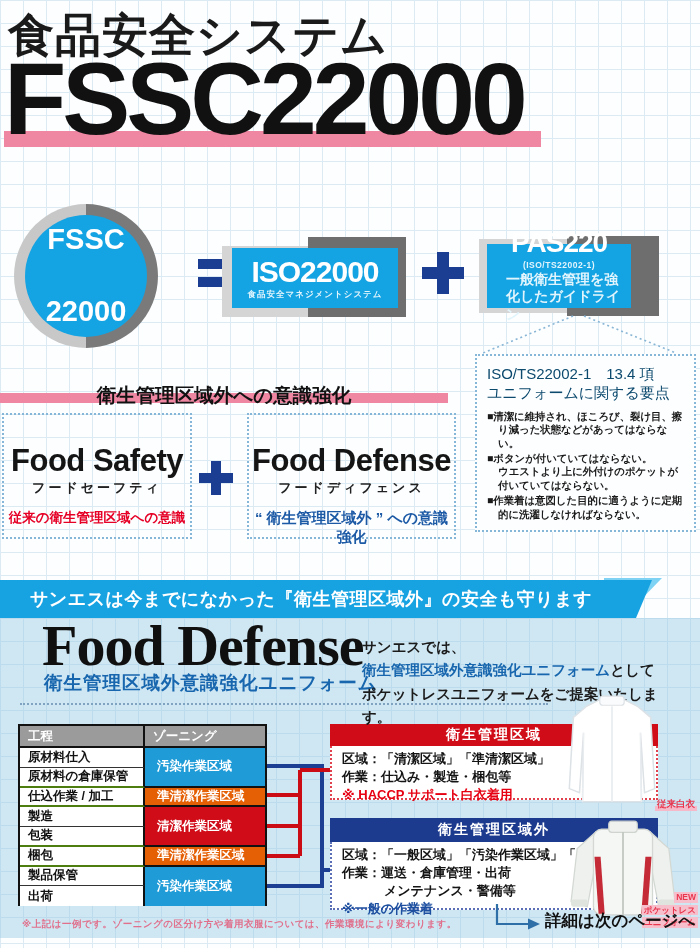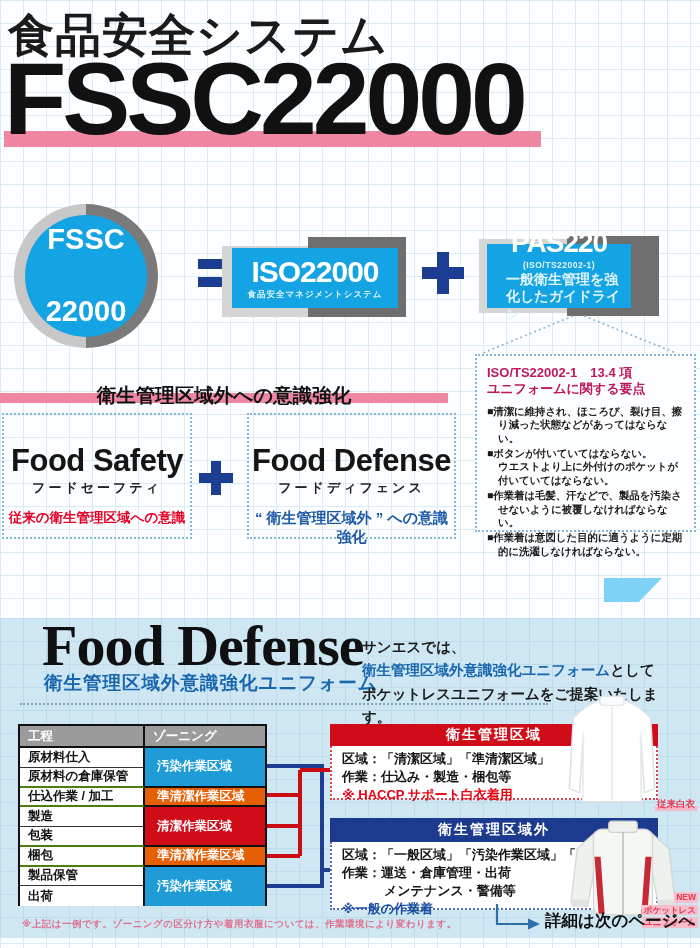--- a/index.html
+++ b/index.html
@@ -53,21 +53,21 @@
   .dotted-card{ position:absolute; border:2px dotted #86b6d8; }
   #food-safety-card{ left:2px; top:413px; width:190px; height:126px; text-align:center; padding-top:30px; }
   #food-defense-card{ left:247px; top:413px; width:209px; height:126px; text-align:center; padding-top:30px; }
   .fcard-title{ font-size:31px; font-weight:900; letter-spacing:-0.5px; color:#151515; line-height:1.0; }
   .fcard-kana{ font-size:13px; font-weight:700; letter-spacing:3px; color:#222; margin-top:3px; }
   .fcard-note-red{ font-size:13.5px; font-weight:800; color:#e60026; margin-top:12px; }
   .fcard-note-blue{ font-size:15px; font-weight:800; color:#1d5aa6; margin-top:12px; }
 
   
   #uniform-points-card{ left:475px; top:354px; width:221px; height:178px; background:#fdfeff; padding:9px 8px 0 10px; }
-  #uniform-points-card .up-title{ color:#be185d; font-weight:700; font-size:13px; line-height:1.25; }
+  #uniform-points-card .up-title{ color:#0c4a6e; font-weight:400; font-size:15px; line-height:1.25; }
   #uniform-points-card ul{ list-style:none; margin-top:7px; }
   #uniform-points-card li{ font-size:10.4px; font-weight:700; color:#1a1a1a; line-height:1.32;
     padding-left:11px; white-space:pre-line; margin-bottom:1px; }
   #uniform-points-card li::before{ content:"■"; margin-left:-11px; }
 
   
   #blue-section{ left:0; top:618px; width:700px; height:320px;
     background-color:#cfe7f3;
     background-image:linear-gradient(#bcdced 1px,transparent 1px),
                      linear-gradient(90deg,#bcdced 1px,transparent 1px);
@@ -207,28 +207,30 @@
     <div class="fcard-note-blue">“ 衛生管理区域外 ” への意識強化</div>
   </div>
 
   <div class="dotted-card" id="uniform-points-card">
     <div class="up-title">ISO/TS22002-1　13.4 項</div>
     <div class="up-title">ユニフォームに関する要点</div>
     <ul>
       <li>清潔に維持され、ほころび、裂け目、擦り減った状態などがあってはならない。</li>
       <li>ボタンが付いていてはならない。
 ウエストより上に外付けのポケットが付いていてはならない。</li>
-      <li>作業着は毛髪、汗などで、製品を汚染させないように被覆しなければならない。</li>
       <li>作業着は意図した目的に適うように定期的に洗濯しなければならない。</li>
     </ul>
   </div>
 
   <div class="abs" id="blue-section"></div>
 
   <div class="abs" id="banner-wedge"></div>
+  <div class="abs" id="banner-main">
+    <span>サンエスは今までになかった『衛生管理区域外』の安全も守ります</span>
+  </div>
 
   <div class="abs" id="proposal-title-en">Food Defense</div>
   <div class="abs" id="proposal-title-jp">衛生管理区域外意識強化ユニフォーム</div>
   <div class="abs" id="proposal-lead">
     <span>サンエスでは、</span><br>
     <span class="em">衛生管理区域外意識強化ユニフォーム</span><span>として</span><br>
     <span>ポケットレスユニフォームをご提案いたします。</span>
   </div>
 
   <div class="abs" id="perforation"></div>

